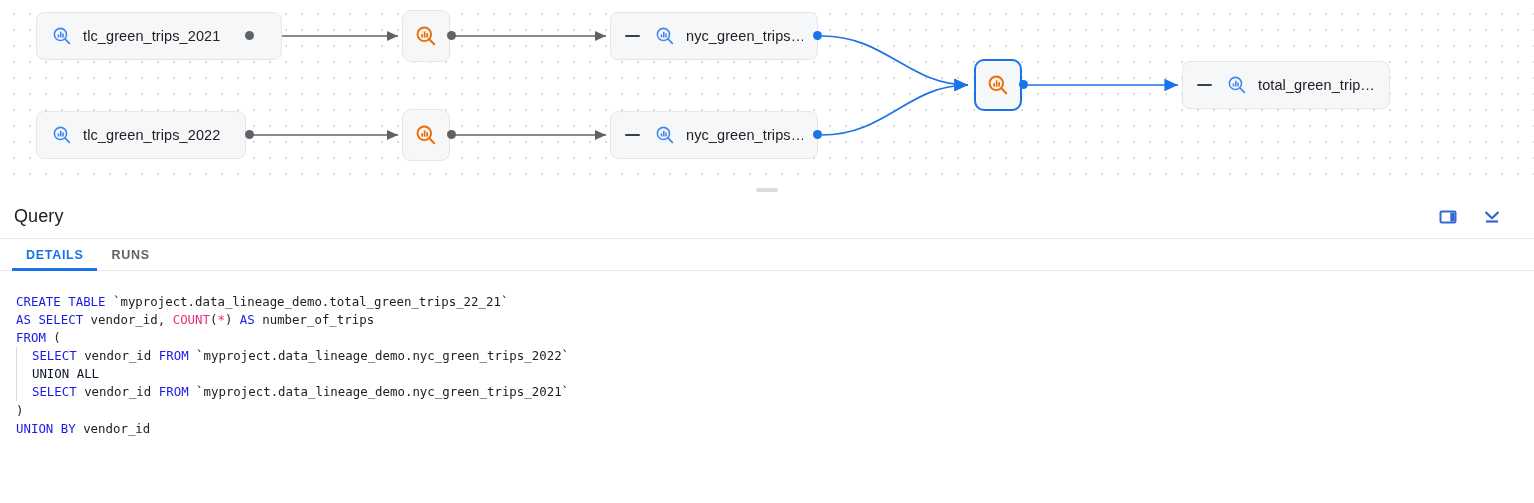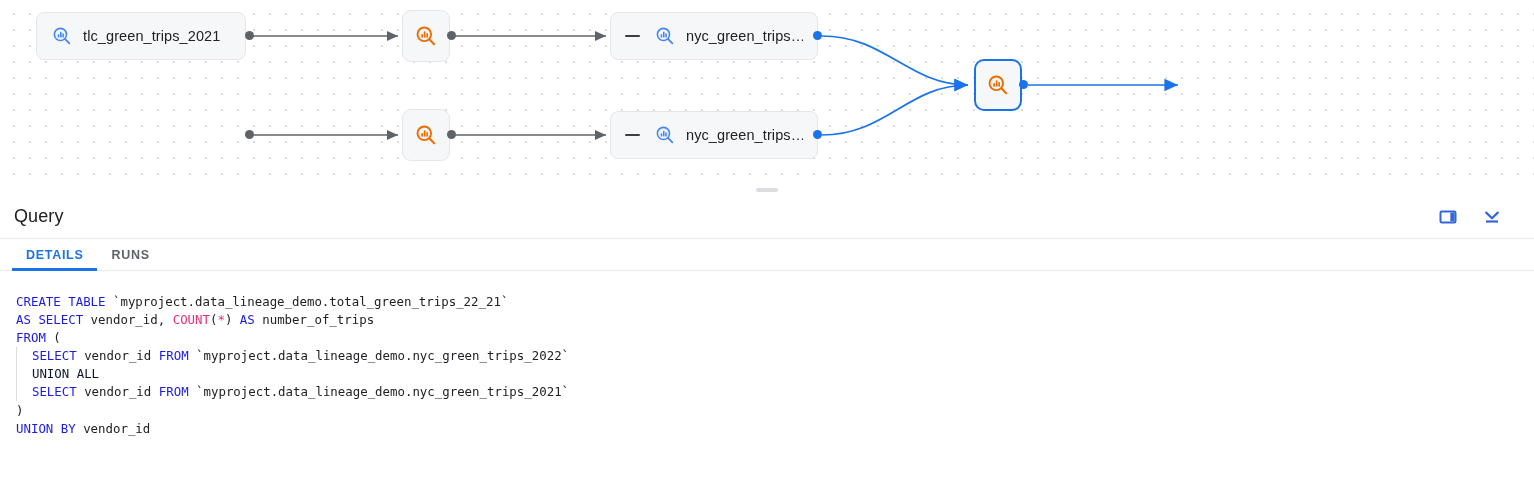--- a/index.html
+++ b/index.html
@@ -212,34 +212,46 @@
 
     <line x1="455" y1="135" x2="606" y2="135" stroke="#5f6368" stroke-width="1.4" marker-end="url(#ah-gray)"></line>
 
     <path d="M822,36 C886,36 908,85 968,85" fill="none" stroke="#1a73e8" stroke-width="1.7" marker-end="url(#ah-blue)"></path>
 
     <path d="M822,135 C886,135 908,85 968,85" fill="none" stroke="#1a73e8" stroke-width="1.7" marker-end="url(#ah-blue)"></path>
 
     <line x1="1028" y1="85" x2="1178" y2="85" stroke="#1a73e8" stroke-width="1.7" marker-end="url(#ah-blue)"></line>
   </svg>
 
-  <div class="node table-node" style="left:36px; top:12px; width:210px;">
+  <div class="node table-node" style="left:36px; top:12px; width:246px;">
     <span class="icon-wrap">
       <svg width="22" height="22" viewBox="0 0 24 24">
         <circle cx="10.3" cy="10.3" r="6.6" fill="none" stroke="#4285f4" stroke-width="1.7"></circle>
         <rect x="7.3" y="10.2" width="1.7" height="3.4" fill="#4285f4"></rect>
         <rect x="9.8" y="7.4" width="1.7" height="6.2" fill="#4285f4"></rect>
         <rect x="12.3" y="9.2" width="1.7" height="4.4" fill="#4285f4"></rect>
         <line x1="15.2" y1="15.2" x2="20" y2="20" stroke="#4285f4" stroke-width="1.9" stroke-linecap="round"></line>
       </svg>
     </span>
     <span class="node-label">tlc_green_trips_2021</span>
   </div>
   <span class="port gray" style="left:245px; top:31px;"></span>
 
+  <div class="node table-node" style="left:36px; top:111px; width:210px;">
+    <span class="icon-wrap">
+      <svg width="22" height="22" viewBox="0 0 24 24">
+        <circle cx="10.3" cy="10.3" r="6.6" fill="none" stroke="#4285f4" stroke-width="1.7"></circle>
+        <rect x="7.3" y="10.2" width="1.7" height="3.4" fill="#4285f4"></rect>
+        <rect x="9.8" y="7.4" width="1.7" height="6.2" fill="#4285f4"></rect>
+        <rect x="12.3" y="9.2" width="1.7" height="4.4" fill="#4285f4"></rect>
+        <line x1="15.2" y1="15.2" x2="20" y2="20" stroke="#4285f4" stroke-width="1.9" stroke-linecap="round"></line>
+      </svg>
+    </span>
+    <span class="node-label">tlc_green_trips_2022</span>
+  </div>
   <span class="port gray" style="left:245px; top:130px;"></span>
 
   <div class="node process-node" style="left:402px; top:10px;">
     <span class="icon-wrap">
       <svg width="24" height="24" viewBox="0 0 24 24">
         <circle cx="10.3" cy="10.3" r="6.8" fill="none" stroke="#ef6c00" stroke-width="1.9"></circle>
         <rect x="7.3" y="10.2" width="1.7" height="3.4" fill="#ef6c00"></rect>
         <rect x="9.8" y="7.4" width="1.7" height="6.2" fill="#ef6c00"></rect>
         <rect x="12.3" y="9.2" width="1.7" height="4.4" fill="#ef6c00"></rect>
         <line x1="15.3" y1="15.3" x2="20.2" y2="20.2" stroke="#ef6c00" stroke-width="2" stroke-linecap="round"></line>
@@ -297,20 +309,33 @@
         <circle cx="10.3" cy="10.3" r="6.8" fill="none" stroke="#ef6c00" stroke-width="1.9"></circle>
         <rect x="7.3" y="10.2" width="1.7" height="3.4" fill="#ef6c00"></rect>
         <rect x="9.8" y="7.4" width="1.7" height="6.2" fill="#ef6c00"></rect>
         <rect x="12.3" y="9.2" width="1.7" height="4.4" fill="#ef6c00"></rect>
         <line x1="15.3" y1="15.3" x2="20.2" y2="20.2" stroke="#ef6c00" stroke-width="2" stroke-linecap="round"></line>
       </svg>
     </span>
   </div>
   <span class="port blue" style="left:1019px; top:80px;"></span>
 
+  <div class="node table-node" style="left:1182px; top:61px; width:208px;">
+    <span class="collapse-dash"></span>
+    <span class="icon-wrap">
+      <svg width="22" height="22" viewBox="0 0 24 24">
+        <circle cx="10.3" cy="10.3" r="6.6" fill="none" stroke="#4285f4" stroke-width="1.7"></circle>
+        <rect x="7.3" y="10.2" width="1.7" height="3.4" fill="#4285f4"></rect>
+        <rect x="9.8" y="7.4" width="1.7" height="6.2" fill="#4285f4"></rect>
+        <rect x="12.3" y="9.2" width="1.7" height="4.4" fill="#4285f4"></rect>
+        <line x1="15.2" y1="15.2" x2="20" y2="20" stroke="#4285f4" stroke-width="1.9" stroke-linecap="round"></line>
+      </svg>
+    </span>
+    <span class="node-label">total_green_trip…</span>
+  </div>
 
 </div>
 
 <div id="drag-handle-row">
   <div id="drag-handle"></div>
 </div>
 
 <div id="panel-header">
   <span id="panel-title">Query</span>
   <div id="panel-header-actions">

